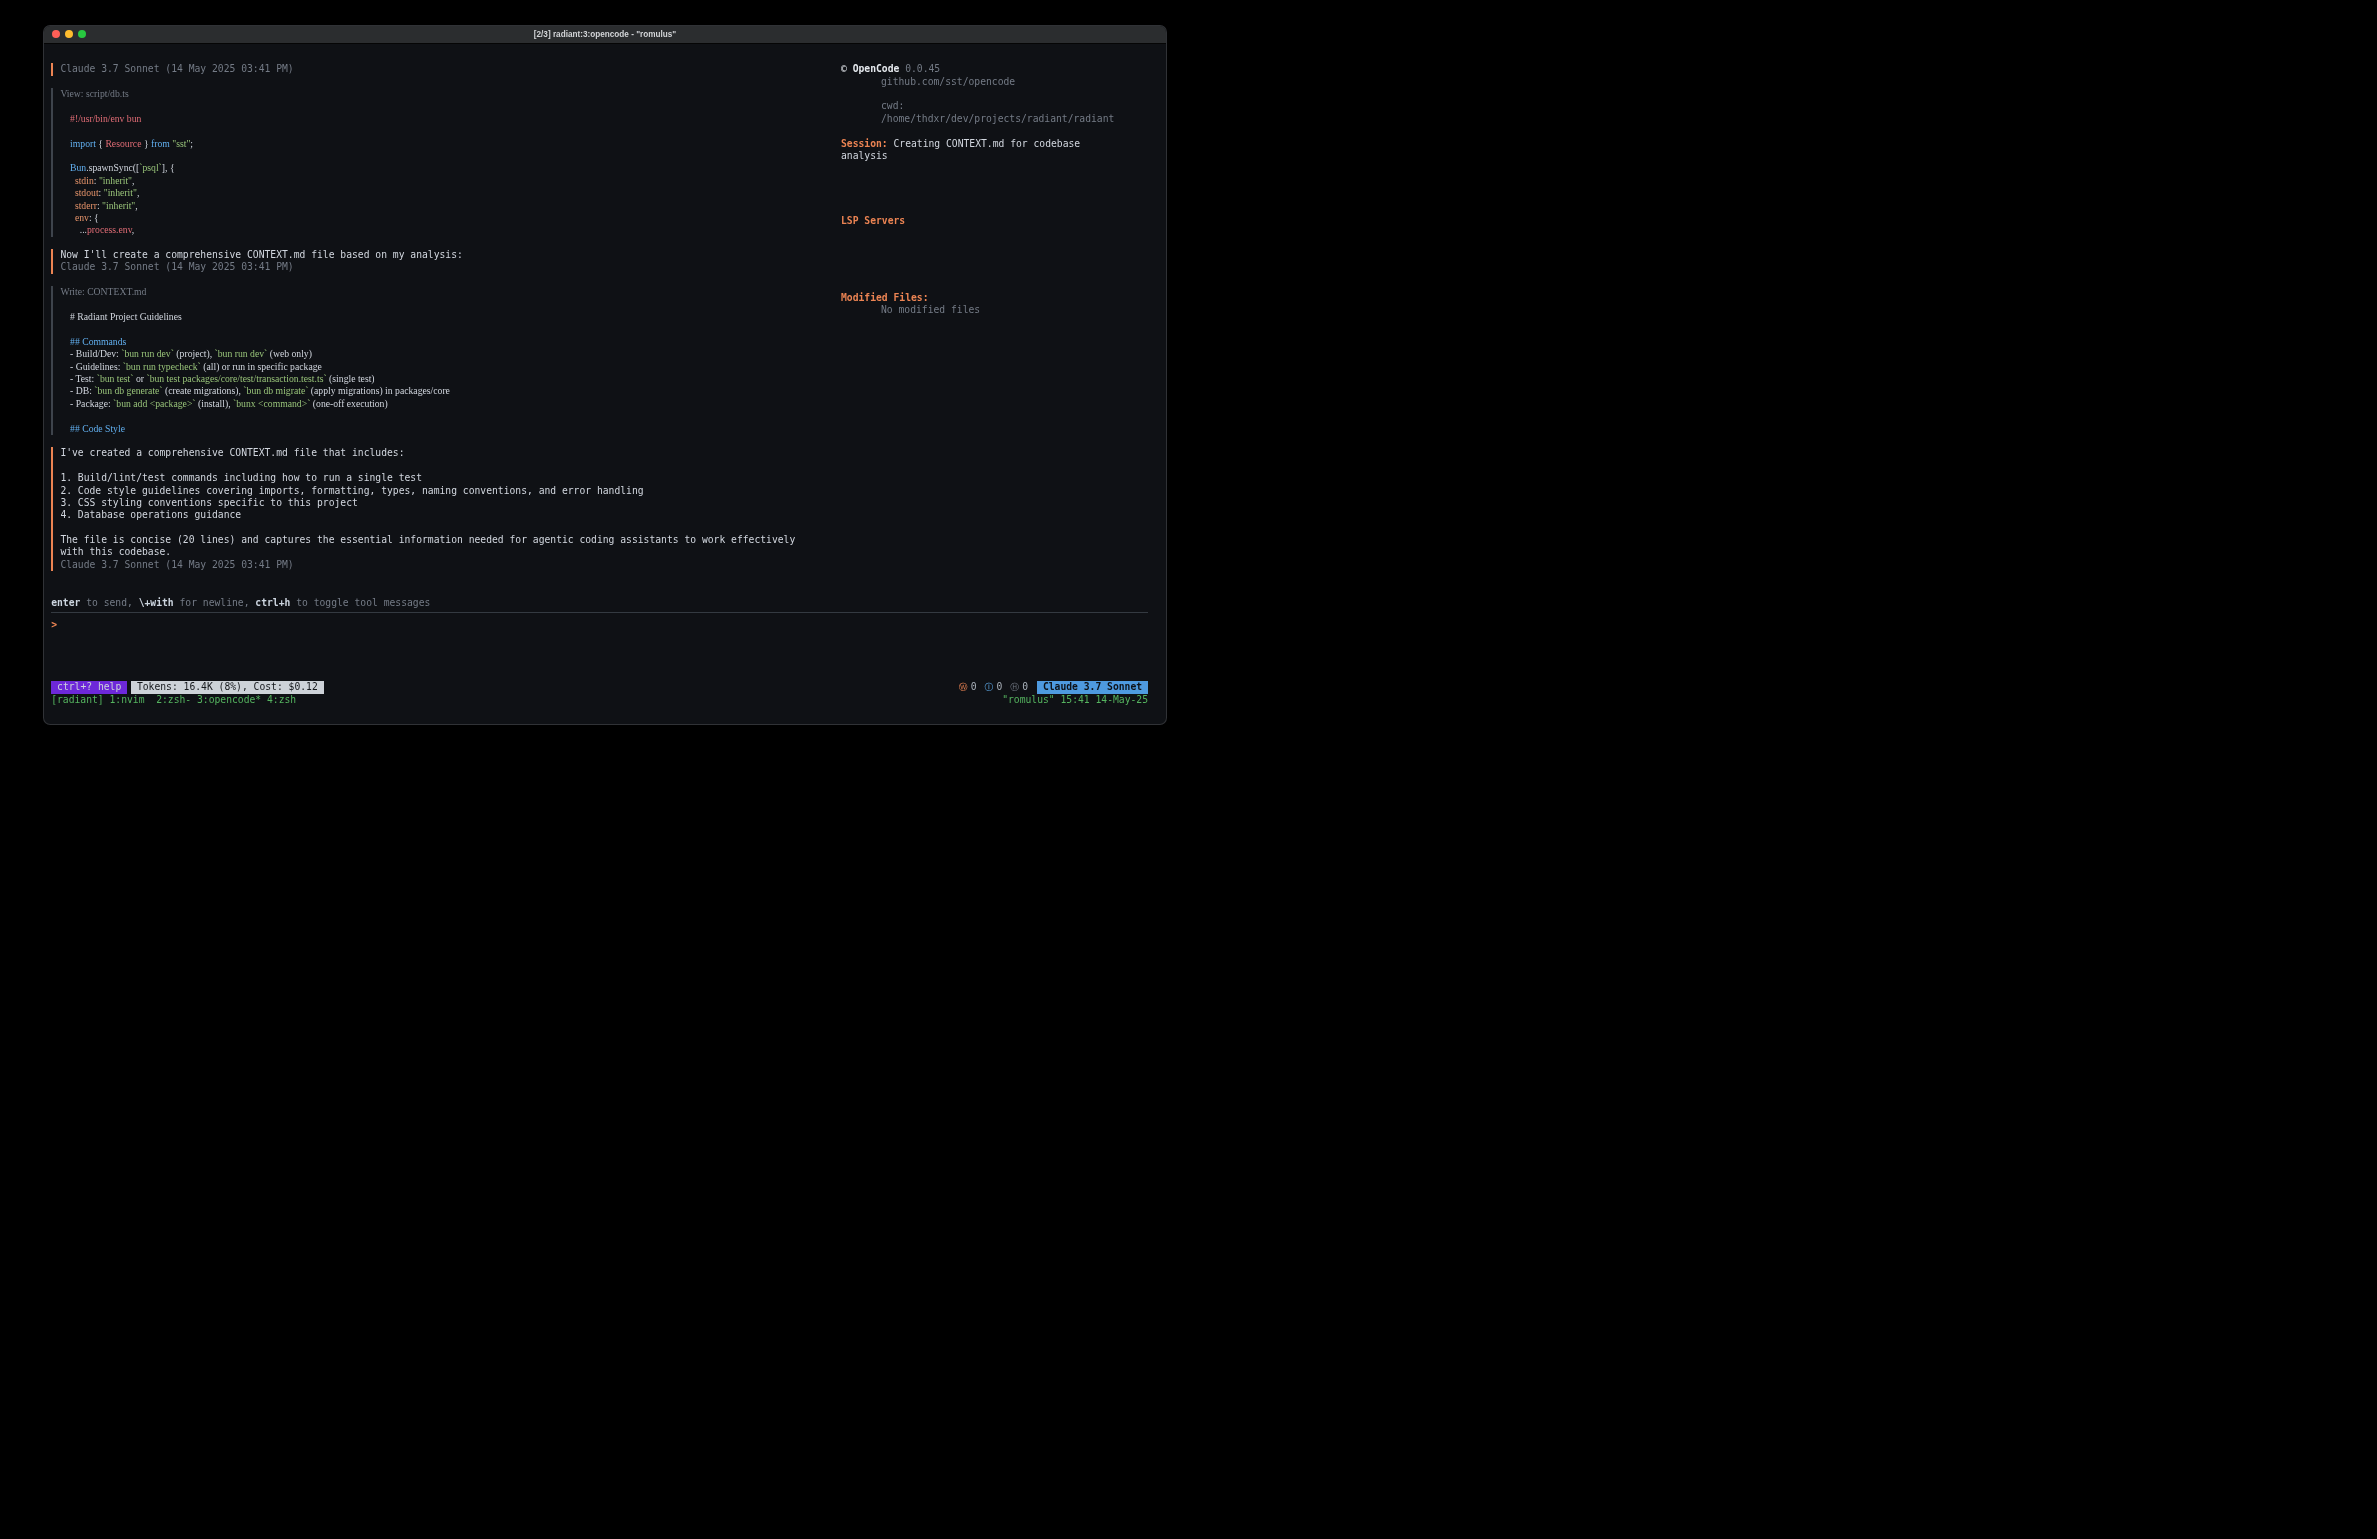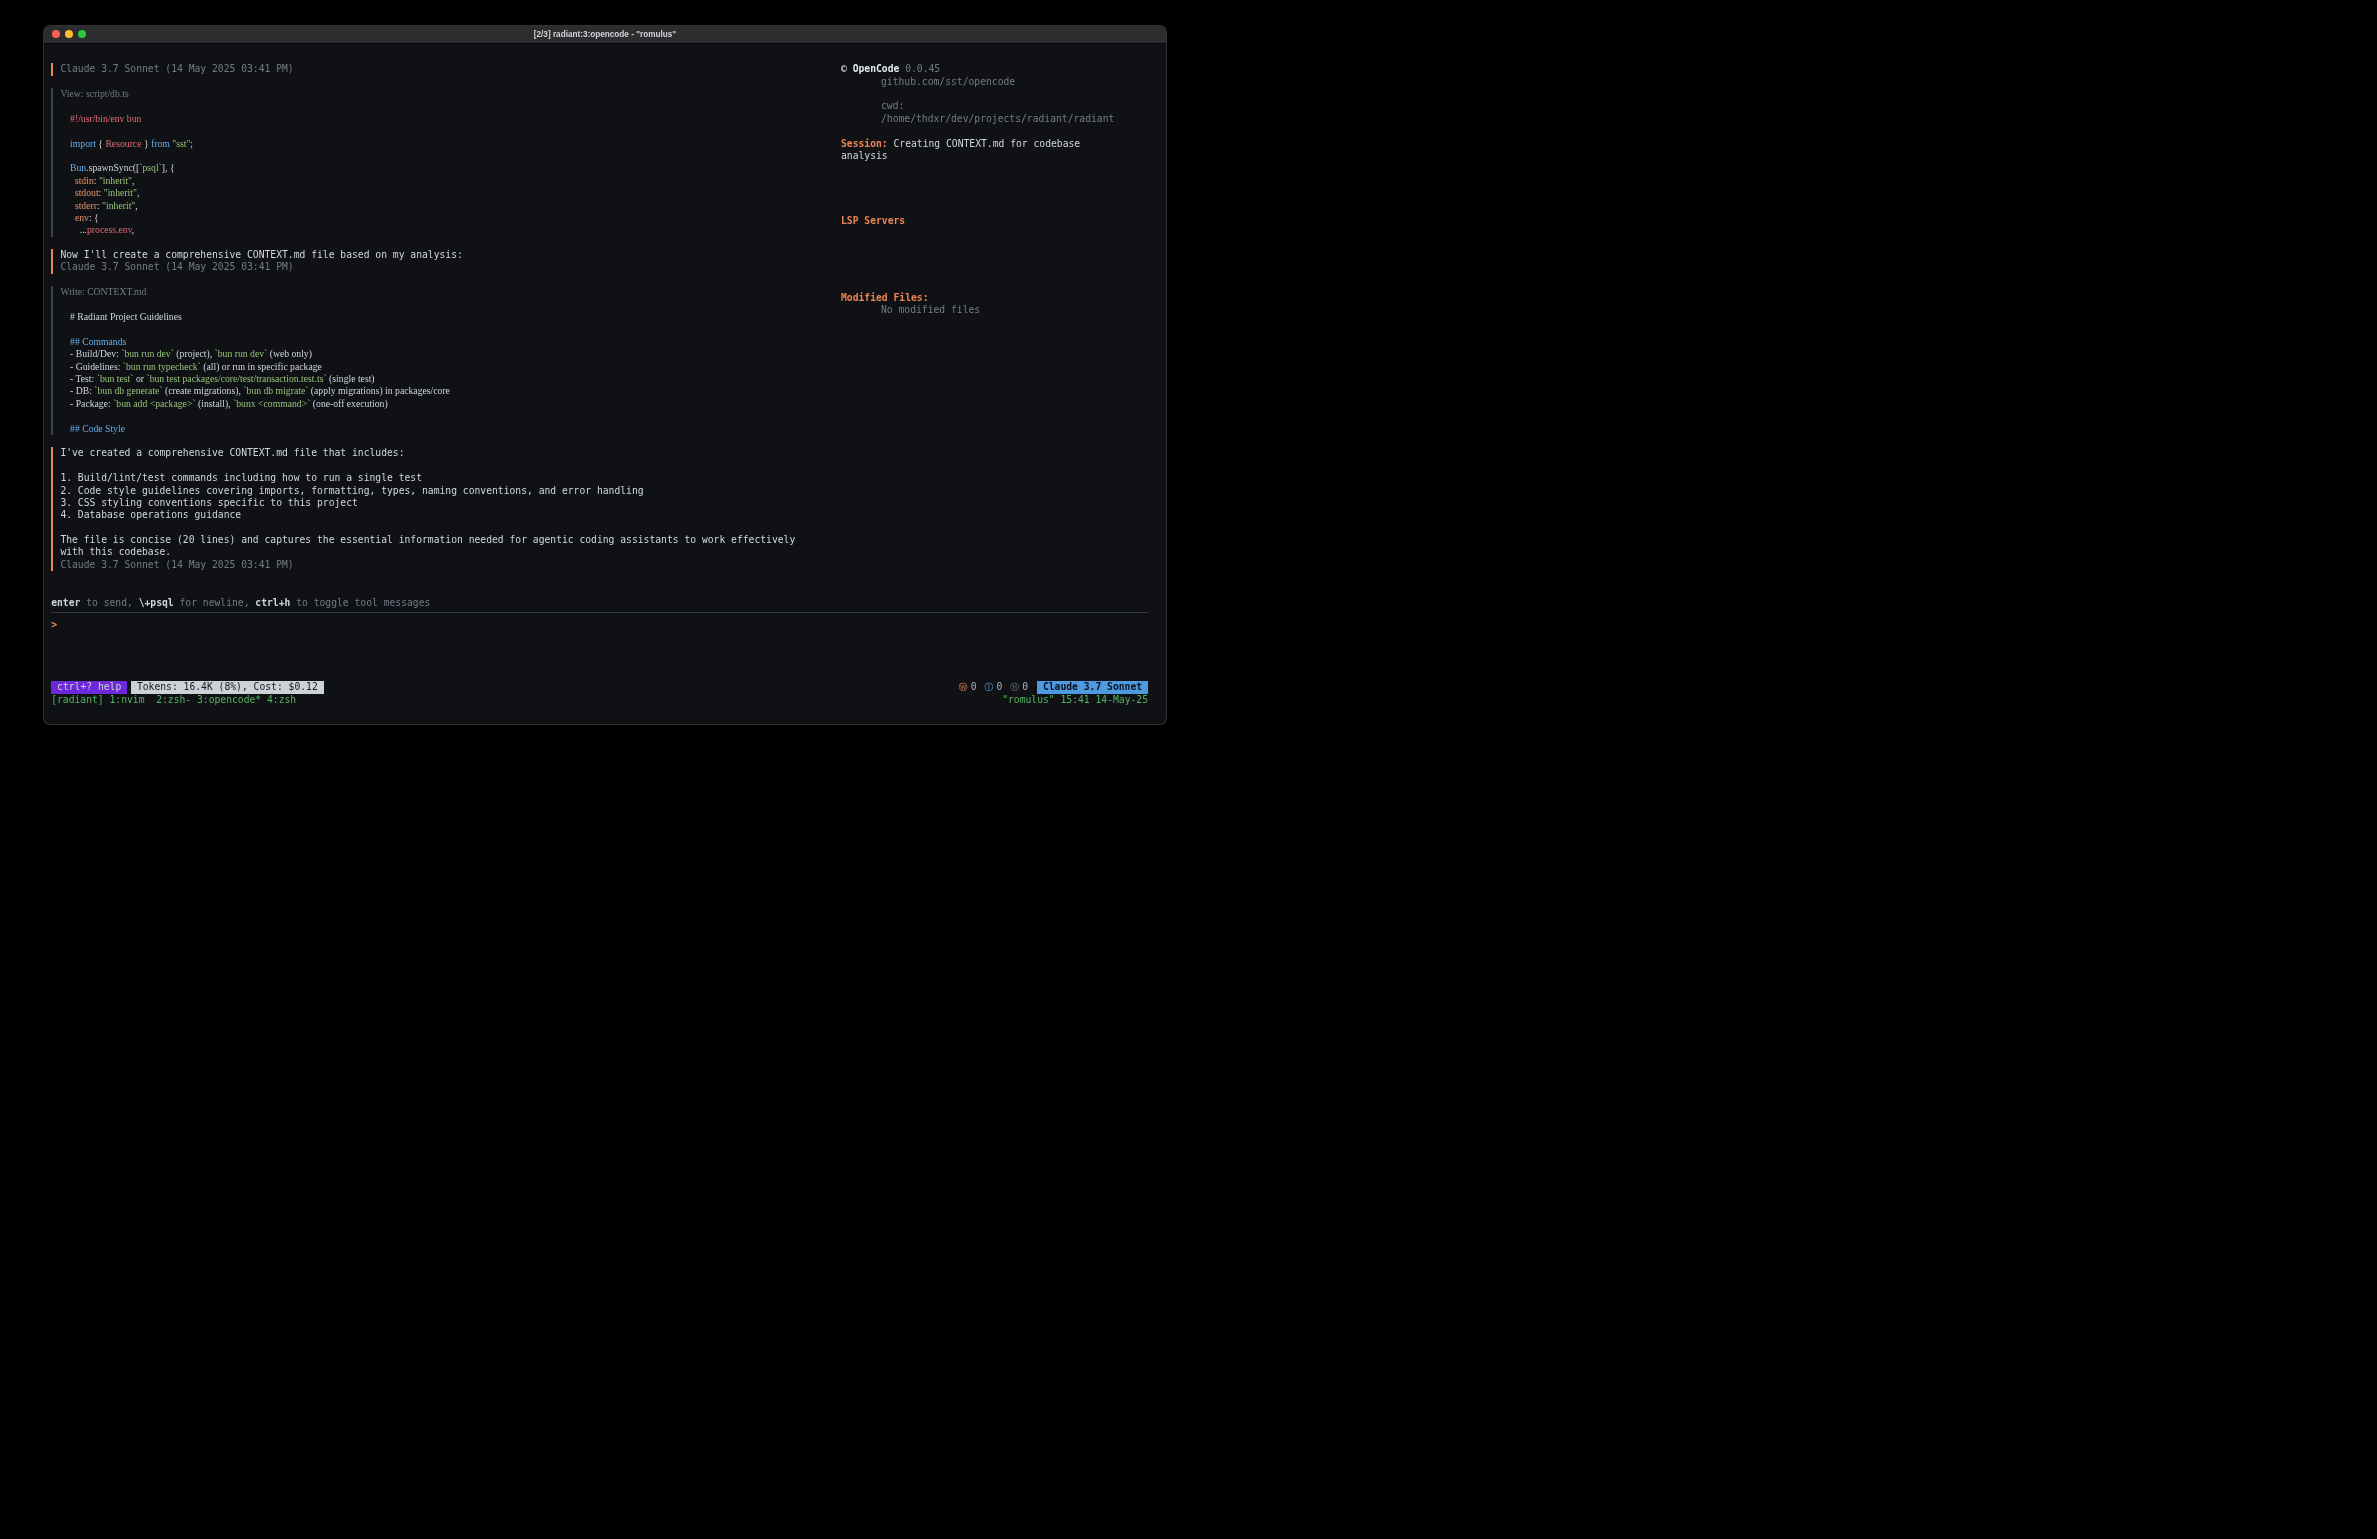--- a/index.html
+++ b/index.html
@@ -181,21 +181,21 @@
         <div class="sb-gap"></div>
         <div class="sb-line c-accent sb-bold">LSP Servers</div>
         <div class="sb-gap"></div>
         <div class="sb-gap"></div>
         <div class="sb-line c-accent sb-bold">Modified Files:</div>
         <div class="sb-line sb-dim">No modified files</div>
       </aside>
 
     </div>
 
-    <div class="help-line"><span class="c-key">enter</span><span class="c-dim"> to send, </span><span class="c-key">\+psql</span><span class="c-dim"> for newline, </span><span class="c-key">ctrl+h</span><span class="c-dim"> to toggle tool messages</span></div>
+    <div class="help-line"><span class="c-key">enter</span><span class="c-dim"> to send, </span><span class="c-key">\+with</span><span class="c-dim"> for newline, </span><span class="c-key">ctrl+h</span><span class="c-dim"> to toggle tool messages</span></div>
     <div class="rule"></div>
     <div class="prompt-box" role="textbox">
       <span class="prompt-symbol c-accent">&gt;</span>
     </div>
 
     <div class="statusbar">
       <span class="badge badge-dark">ctrl+? help</span>
       <span class="badge badge-light">Tokens: 16.4K (8%), Cost: $0.12</span>
       <span class="flex-spacer"></span>
       <span class="diag">

